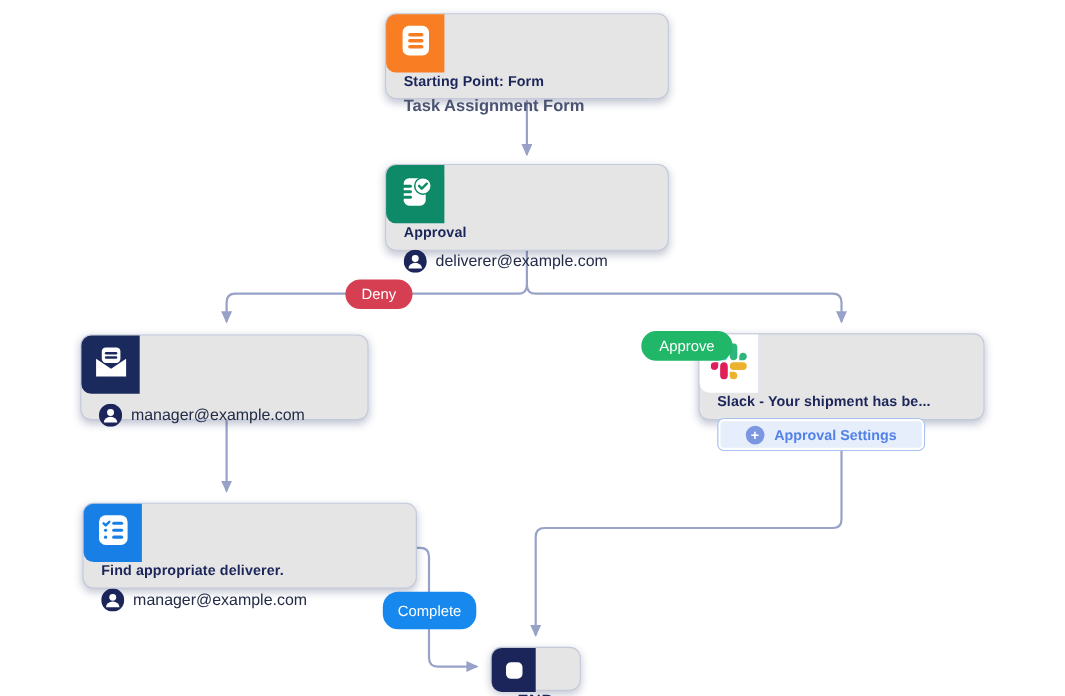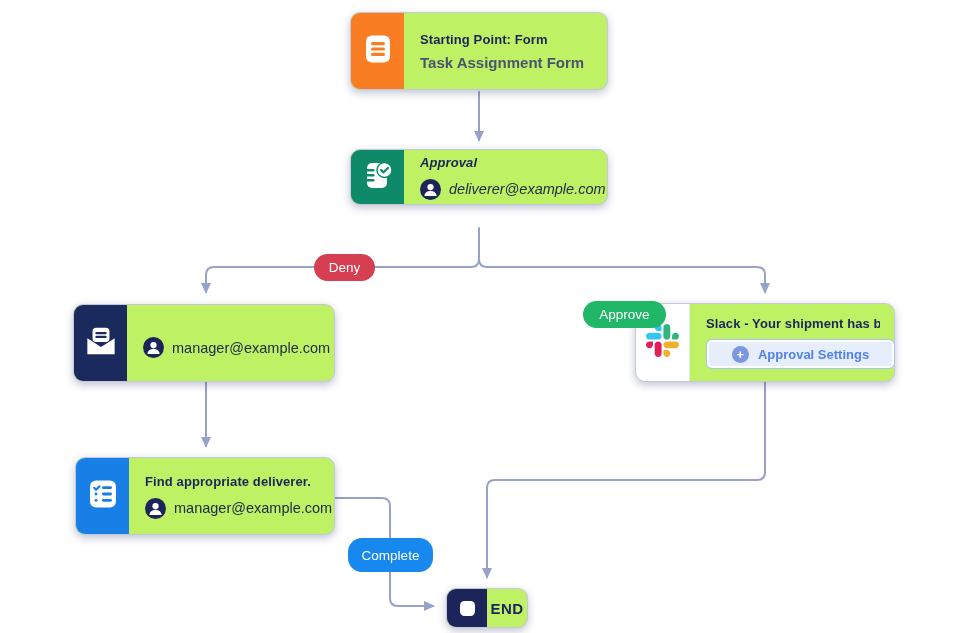--- a/index.html
+++ b/index.html
@@ -12,27 +12,28 @@
     width:968px;height:633px;
     background:#ffffff;
     overflow:hidden;
   }
   
   .connectors{position:absolute;left:0;top:0;z-index:1;}
   
   .node{
     position:absolute;
     display:flex;
-    background:#bef264;
+    background:#e5e5e5;
     border-radius:10px;
     border:1px solid #c3c9da;
     box-shadow:0 3px 8px rgba(30,40,90,.28);
     z-index:2;
     box-sizing:border-box;
     cursor:pointer;
+    flex-direction:column;
   }
   .node .accent{
     width:53px;
     flex:0 0 53px;
     border-radius:9px 0 0 9px;
     display:flex;align-items:center;justify-content:center;
   }
   .node .content{
     flex:1;
     display:flex;flex-direction:column;justify-content:center;
@@ -48,24 +49,24 @@
     font-size:15px;color:#4A5370;margin-top:7px;white-space:nowrap;font-weight:bold;
   }
   .assignee-row{
     display:flex;align-items:center;gap:8px;margin-top:9px;
   }
   .assignee-row .email{
     font-size:14.5px;color:#232B47;white-space:nowrap;
   }
   
   .node-form    {left:350px;top:12px;width:258px;height:78px;}
-  .node-approval{left:350px;top:149px;width:258px;height:56px;font-style:italic;}
+  .node-approval{left:350px;top:149px;width:258px;height:79px;}
   .node-email   {left:73px; top:304px;width:262px;height:78px;}
   .node-slack   {left:635px;top:303px;width:260px;height:79px;}
-  .node-find    {left:75px; top:457px;width:260px;height:78px;}
+  .node-find    {left:75px; top:457px;width:304px;height:78px;}
   .accent-form    {background:#F97E23;}
   .accent-approval{background:#0E8A68;}
   .accent-email   {background:#1B2A5C;}
   .accent-find    {background:#177FE6;}
   
   .node-slack .accent{background:#ffffff;border-right:1px solid #E4E7F0;border-radius:9px 0 0 9px;}
   .settings-btn{
     margin-top:8px;
     display:flex;align-items:center;justify-content:center;gap:9px;
     width:187px;height:28px;

